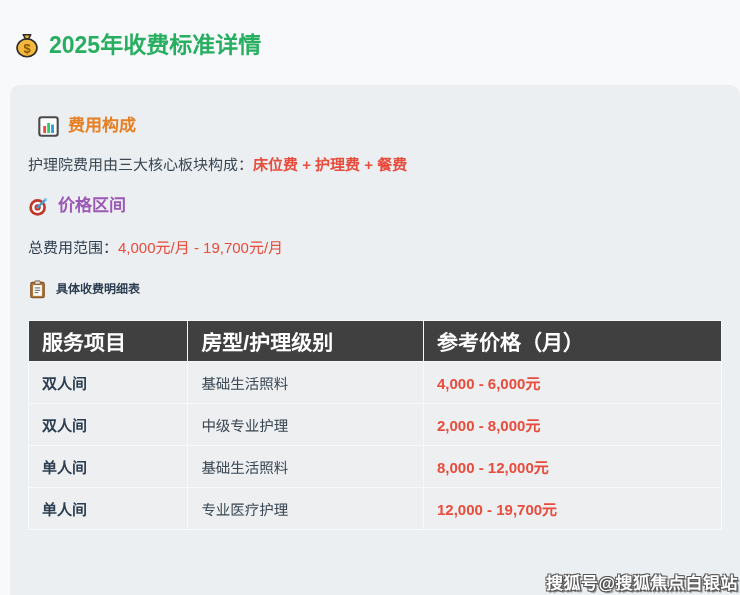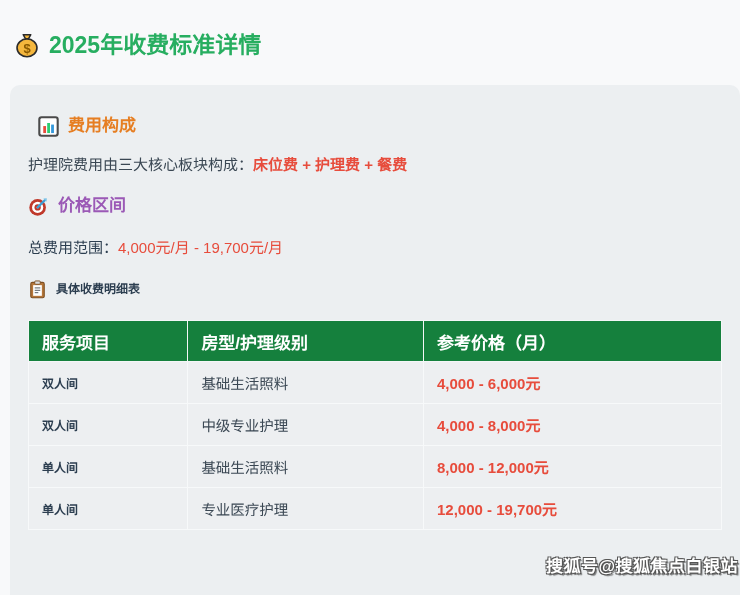--- a/index.html
+++ b/index.html
@@ -41,44 +41,44 @@
   .mt18 { margin-top:18px; }
   .mt19 { margin-top:19px; }
   
   table.fee-table {
     width:100%;
     margin-top:19px;
     border-collapse:collapse;
     table-layout:fixed;
   }
   .fee-table th {
-    background:#15803d;
+    background:#404040;
     color:#ffffff;
-    font-size:17px; font-weight:bold;
+    font-size:21px; font-weight:bold;
     text-align:left;
     height:41px;
     padding:0 12px 0 13px;
     border:1px solid #f4f6f7;
   }
   .fee-table td {
     background:#edeff1;
     height:42px;
     padding:0 0 0 13px;
     font-size:14.5px;
     border:1px solid #f7f9fa;
     color:#3a4753;
   }
-  .fee-table td.col-service { font-weight:bold; color:#2c3e50; font-size:12px; }
+  .fee-table td.col-service { font-weight:bold; color:#2c3e50; font-size:15px; }
   .fee-table td.col-price   { font-weight:bold; color:#e74c3c; font-size:15px; }
   .w-service { width:23%; }
   .w-type    { width:34%; }
   .w-price   { width:43%; }
   
   .watermark {
-    position:absolute; right:2px; bottom:18px;
+    position:absolute; right:2px; bottom:1px;
     font-size:17px; font-weight:bold; color:#ffffff;
     letter-spacing:0.5px;
     text-shadow:
       1px 1px 0 #555, -1px -1px 0 #555, 1px -1px 0 #555, -1px 1px 0 #555,
       2px 2px 1px rgba(60,60,60,.65);
   }
 </style>
 </head>
 <body>
 
@@ -151,21 +151,21 @@
     </thead>
     <tbody>
         <tr>
           <td class="col-service">双人间</td>
           <td class="col-type">基础生活照料</td>
           <td class="col-price">4,000 - 6,000元</td>
         </tr>
         <tr>
           <td class="col-service">双人间</td>
           <td class="col-type">中级专业护理</td>
-          <td class="col-price">4,000 - 8,000元</td>
+          <td class="col-price">2,000 - 8,000元</td>
         </tr>
         <tr>
           <td class="col-service">单人间</td>
           <td class="col-type">基础生活照料</td>
           <td class="col-price">8,000 - 12,000元</td>
         </tr>
         <tr>
           <td class="col-service">单人间</td>
           <td class="col-type">专业医疗护理</td>
           <td class="col-price">12,000 - 19,700元</td>

